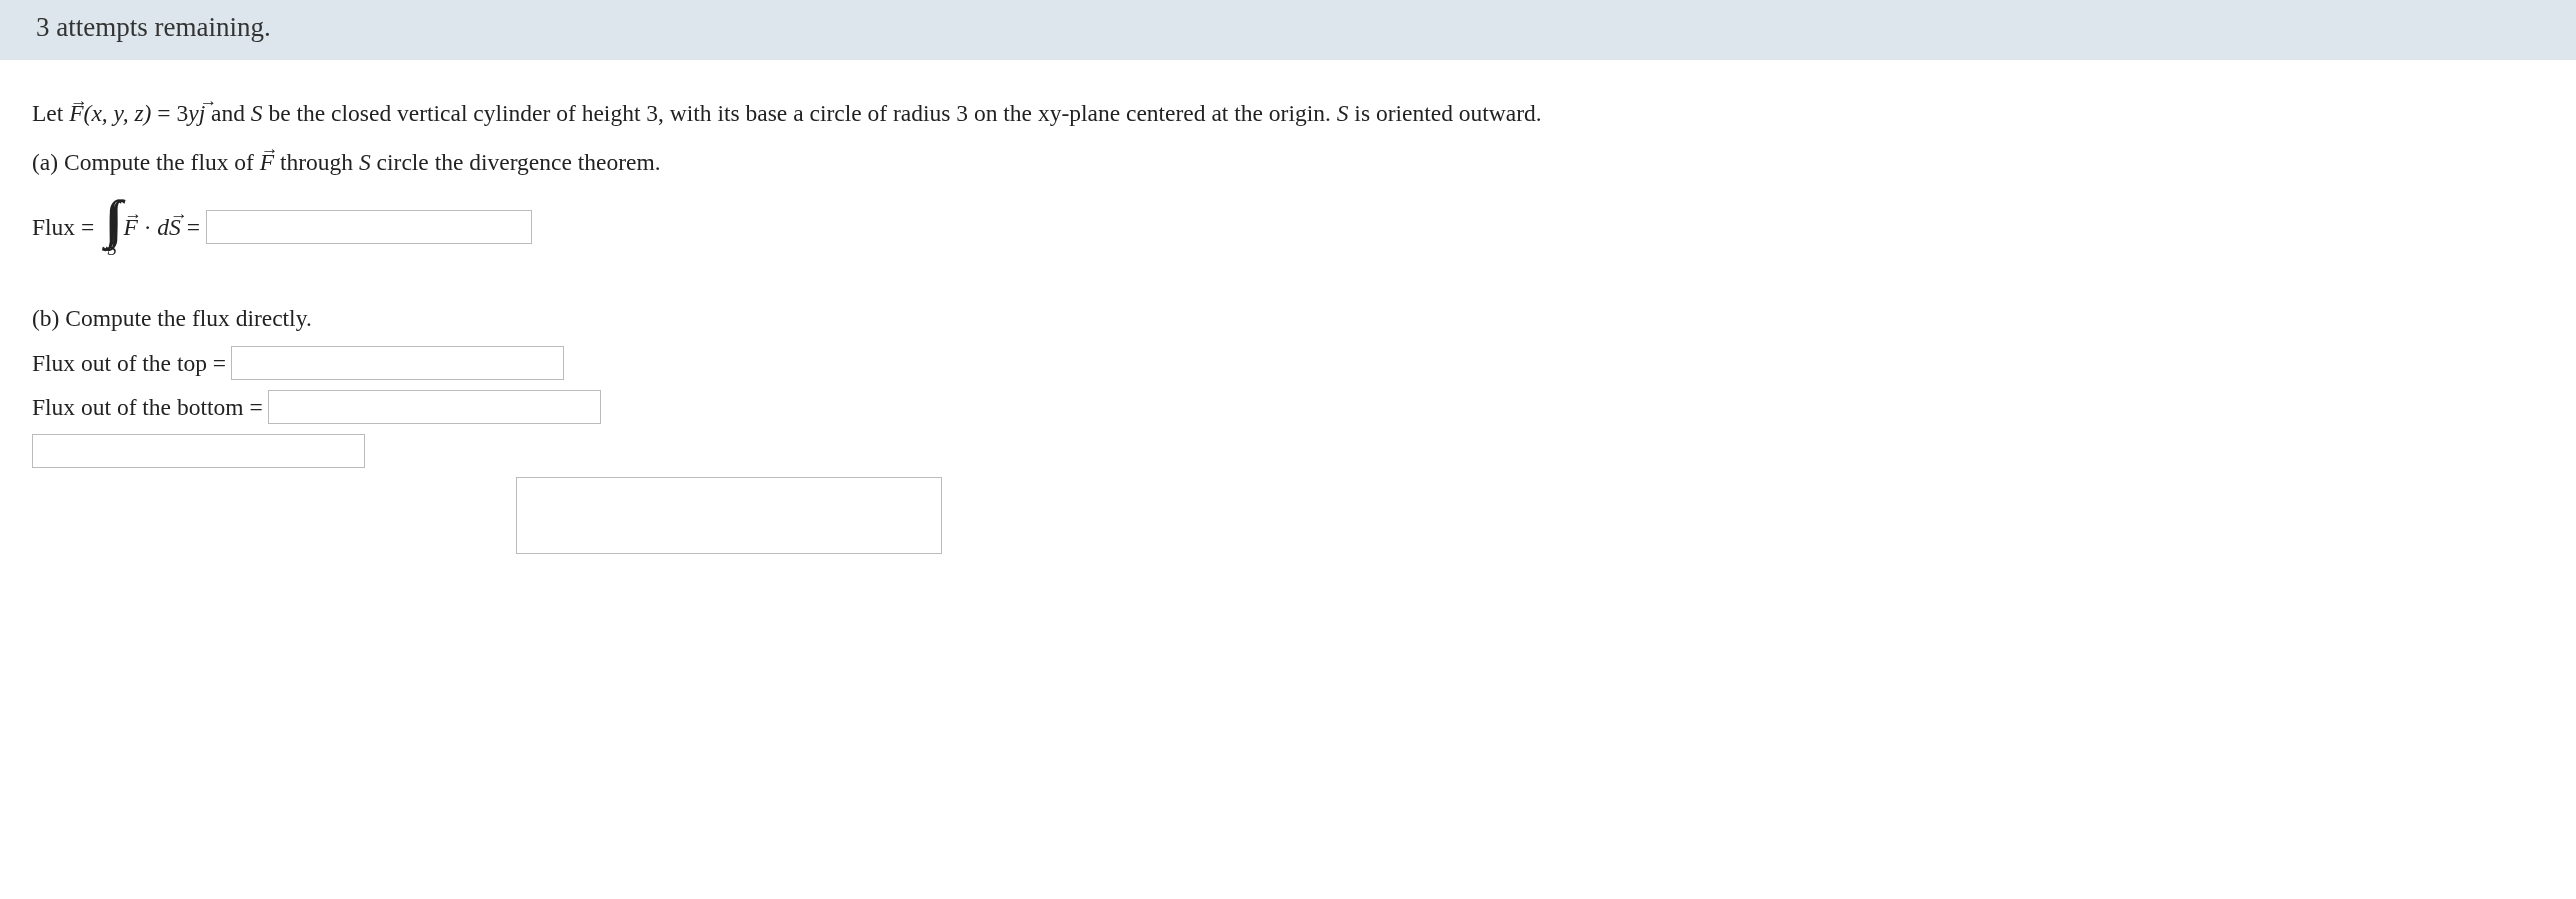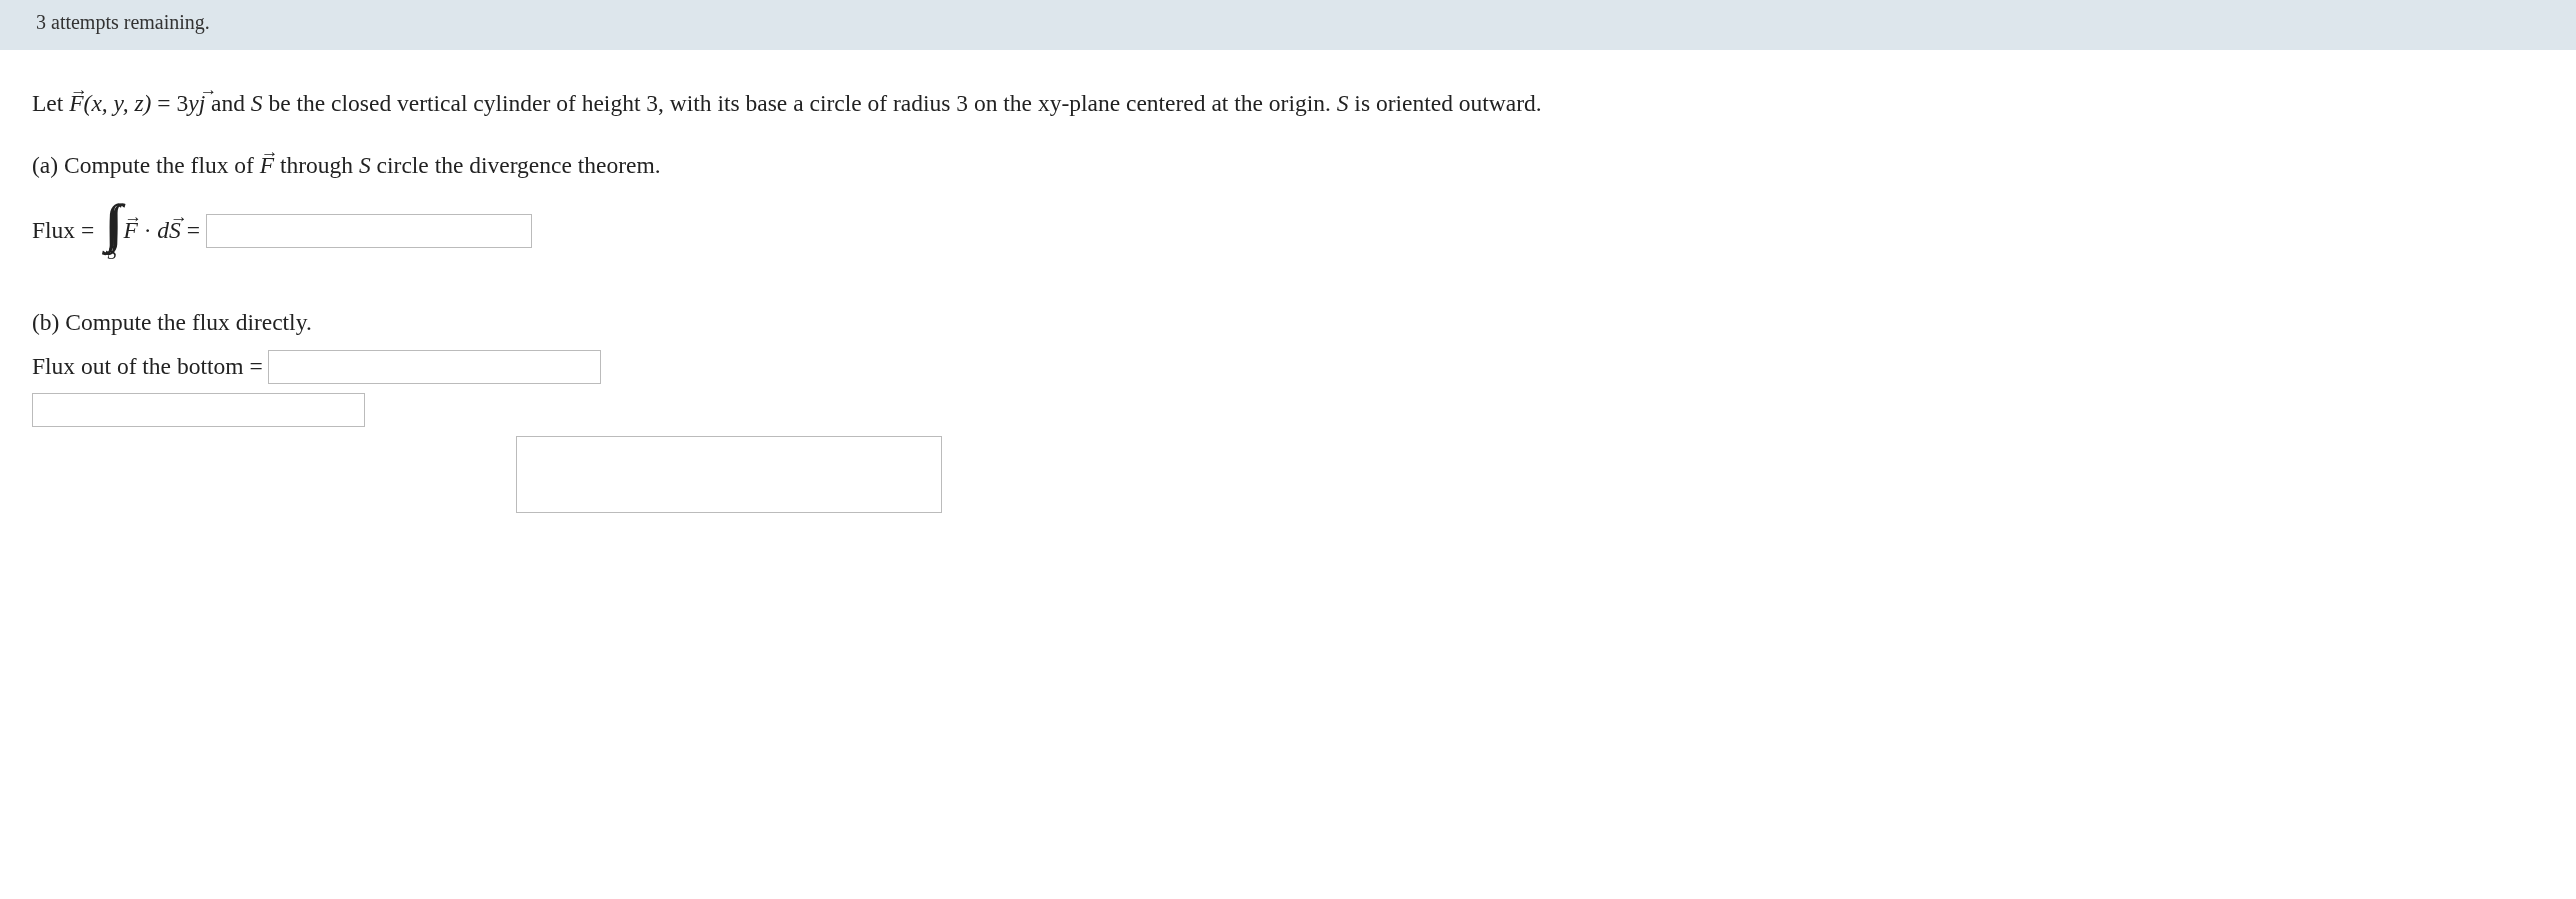--- a/index.html
+++ b/index.html
@@ -10,28 +10,28 @@
     body {
       font-family: Georgia, 'Times New Roman', serif;
       font-size: 23.5px;
       color: #222;
       background: #fff;
       line-height: 1.5;
     }
     .banner {
       background: #dde6ec;
       padding: 7.2px 36px 12.7px 36px;
-      font-size: 20px;
+      font-size: 27px;
       color: #333;
     }
     .content {
       padding: 36px 32px 18px 32px;
     }
     .problem-text {
-      margin-bottom: 27px;
+      margin-bottom: 13px;
     }
     .part {
       margin-bottom: 16.3px;
     }
     .math-var {
       font-style: italic;
       font-family: 'Times New Roman', serif;
     }
     .vec {
       position: relative;
@@ -126,20 +126,24 @@
       <span style="margin-left:1px;">
         <span class="math-var vec">F</span><span> · </span><span class="math-var">d</span><span class="math-var vec">S</span>
       </span>
       <span> = </span>
     </span>
     <input type="text" class="input-flux-a" style="">
   </div>
 
   <p class="part-b-heading">(b) Compute the flux directly.</p>
 
+  <div class="answer-row">
+    <span>Flux out of the top = </span>
+    <input type="text" class="input-top" style="">
+  </div>
 
   <div class="answer-row">
     <span>Flux out of the bottom = </span>
     <input type="text" class="input-bottom" style="">
   </div>
 
   <div class="answer-row">
     <input type="text" class="input-sides" style="">
   </div>
 

